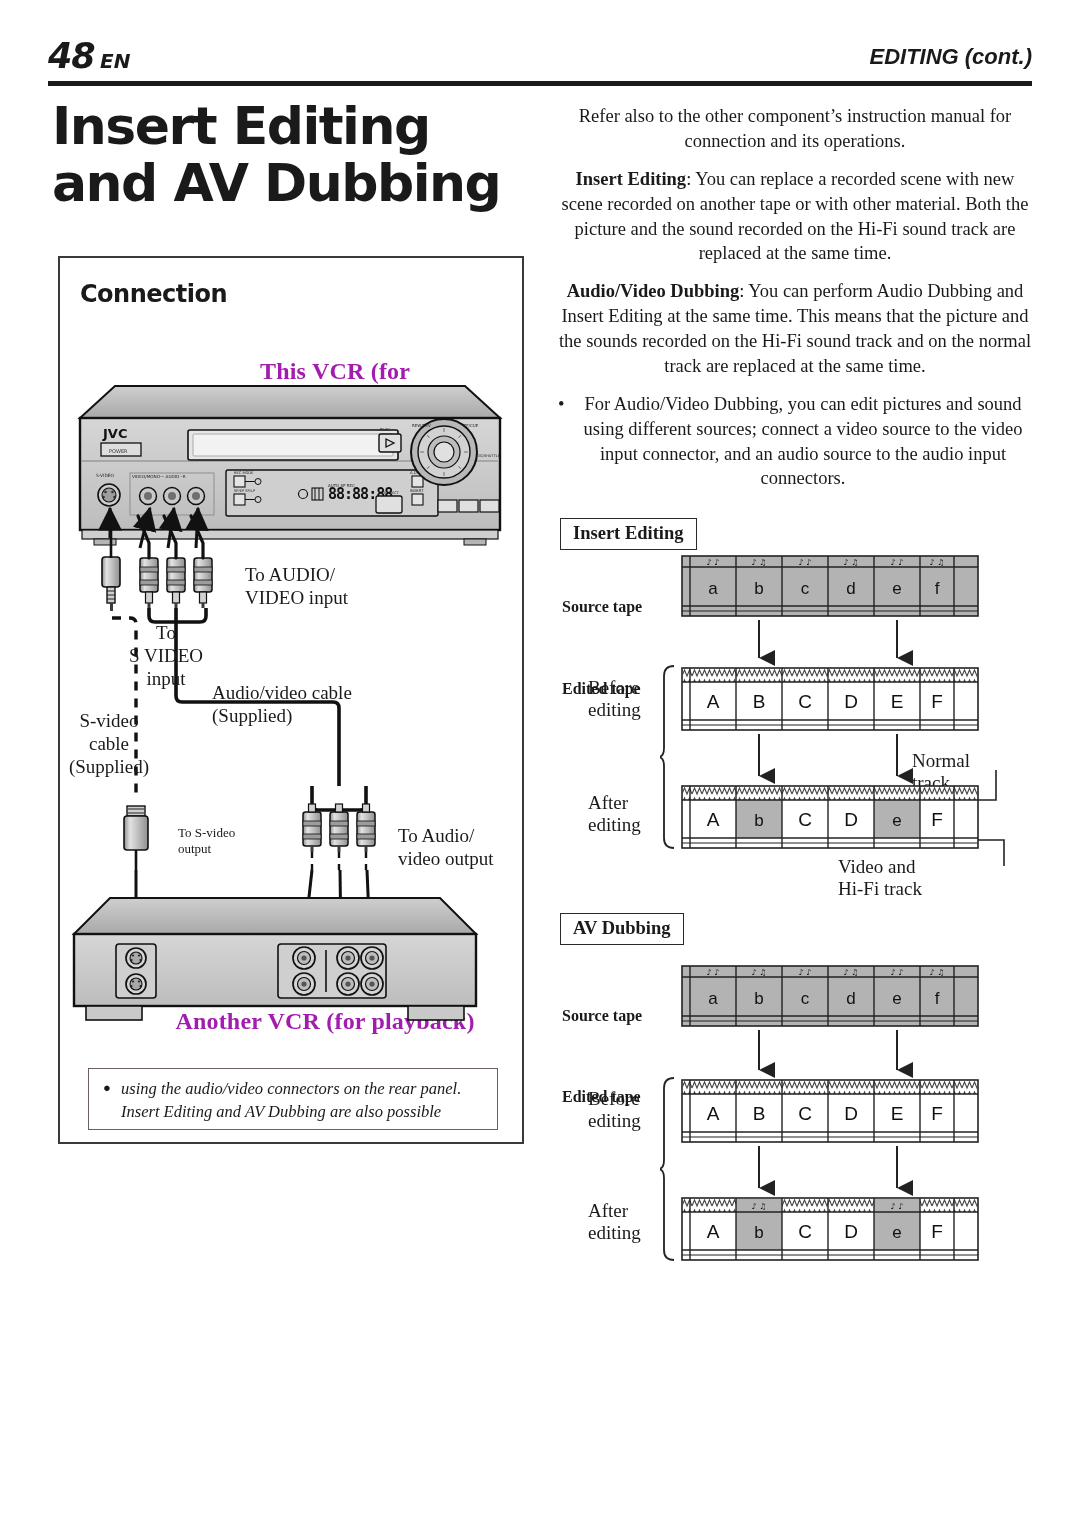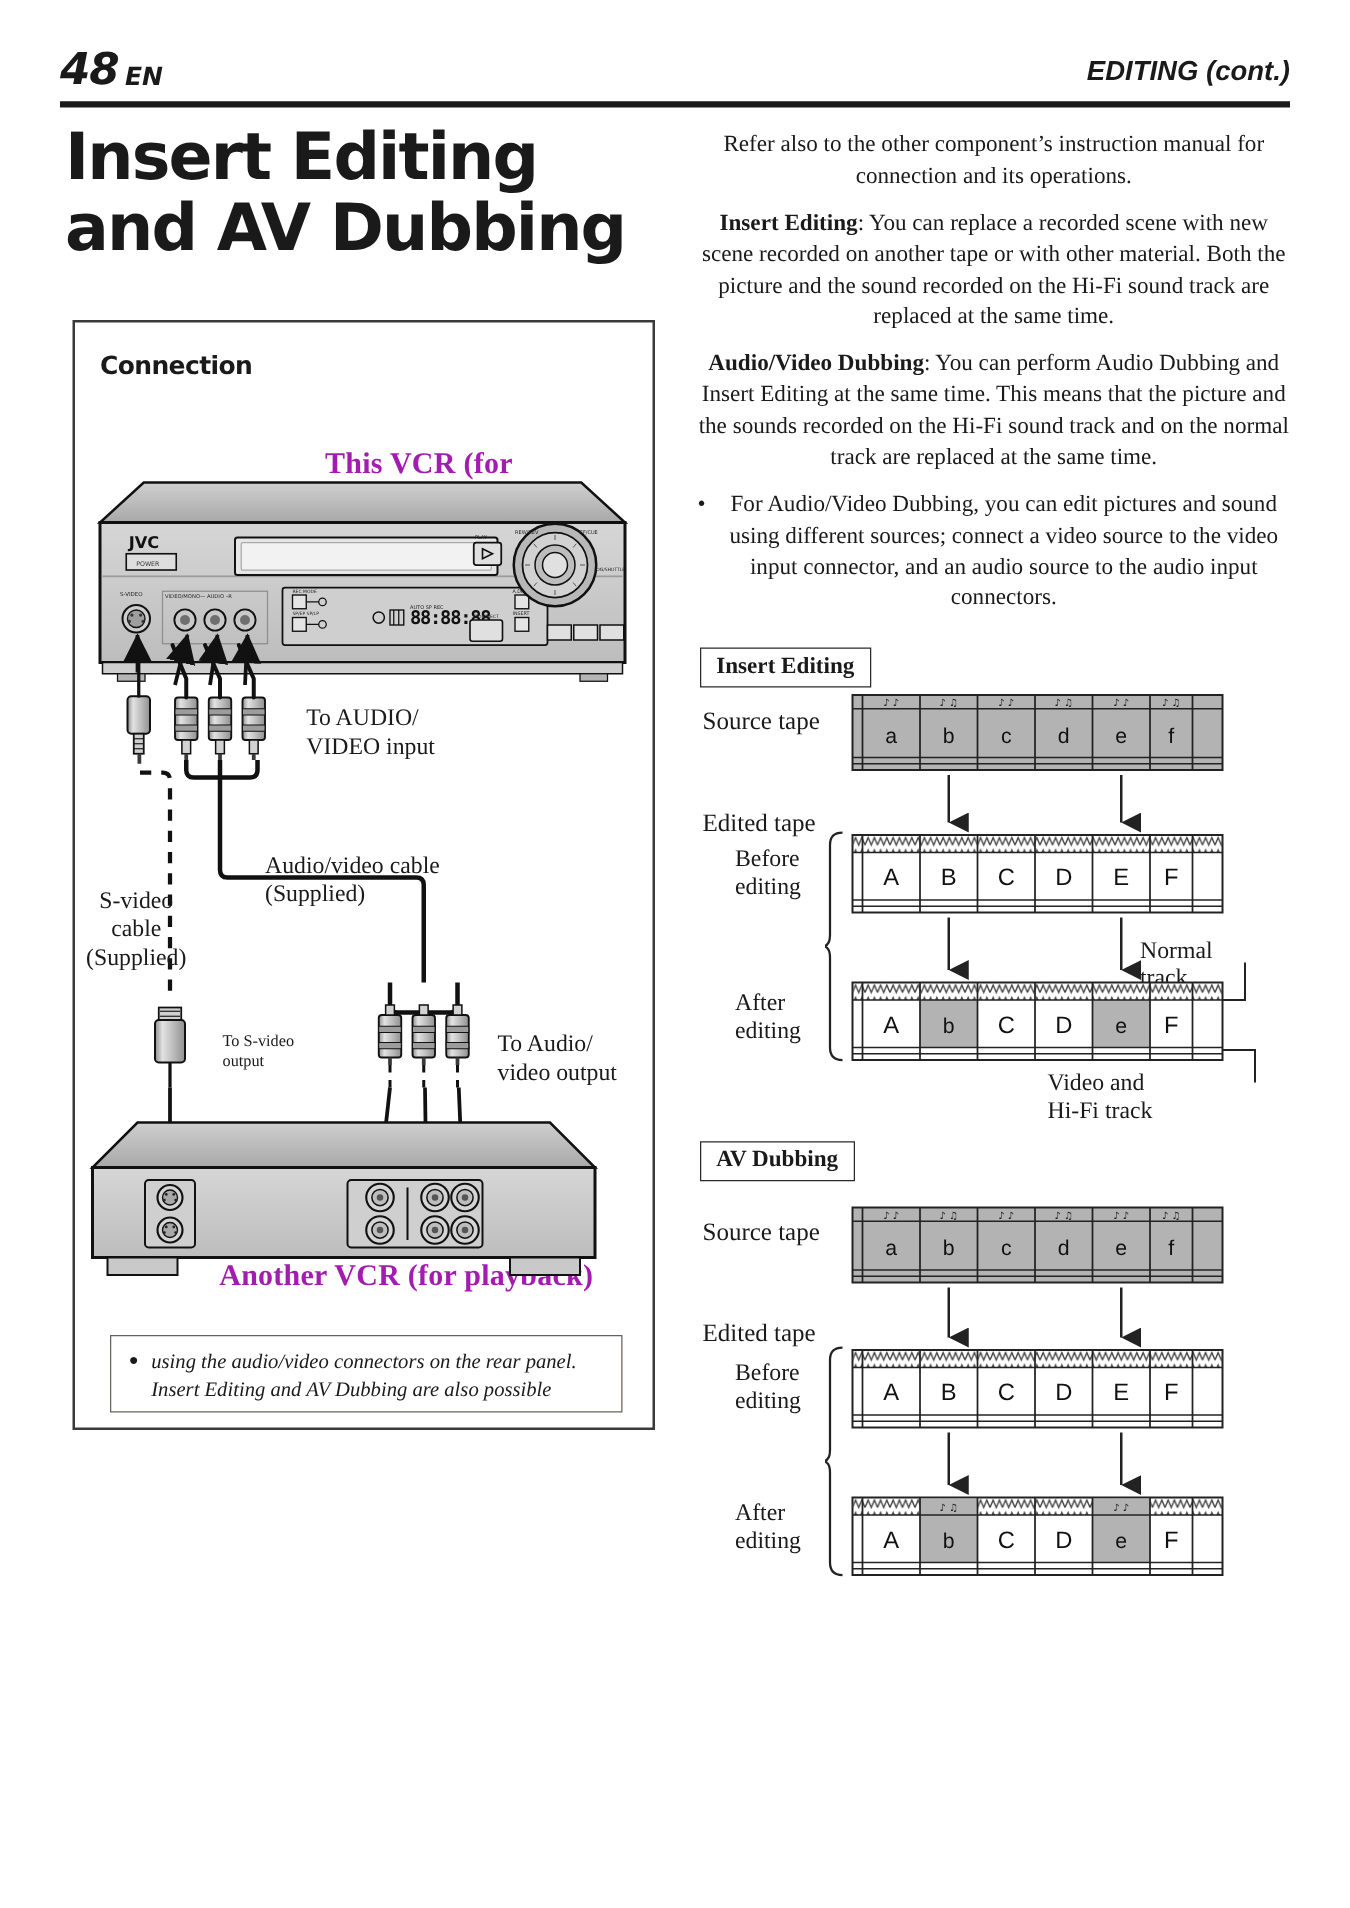--- a/index.html
+++ b/index.html
@@ -40,21 +40,21 @@
   }
 
   .conn-box {
     position: absolute; left: 58px; top: 256px;
     width: 466px; height: 888px;
     border: 2px solid #3a3a3a; background: #fff;
   }
   .conn-title {
     position: absolute; left: 20px; top: 22px;
     font-family: "DejaVu Sans", sans-serif;
-    font-weight: 700; font-size: 20px; letter-spacing: -0.5px;
+    font-weight: 700; font-size: 24px; letter-spacing: -0.5px;
   }
   .vcr-caption {
     position: absolute; font-family: "Liberation Serif", serif;
     font-weight: 700; font-size: 24px; letter-spacing: .2px; color: #a21caf;
   }
   .cap-top { left: 200px; top: 100px; }
   .cap-bottom { left: 100px; top: 750px; width: 330px; text-align: center; }
 
   
   .note-box {
@@ -94,21 +94,21 @@
     font-weight: 700; font-size: 18.5px;
   }
   #tag-insert { left: 560px; top: 518px; }
   #tag-avdub  { left: 560px; top: 913px; }
 
   .dlabel {
     position: absolute;
     font-family: "Liberation Serif", serif;
     color: #1a1a1a;
   }
-  .dlabel.bold { font-weight: 400; font-size: 20px; }
+  .dlabel.bold { font-weight: 700; font-size: 16px; margin-top: 32px; }
   .dlabel.norm { font-weight: 400; font-size: 19px; line-height: 1.15; }
 </style>
 </head>
 <body>
 
 <div class="page">
 
   <div class="header">
     <div class="pageno">48</div>
     <div class="pageno-en">EN</div>
@@ -404,20 +404,25 @@
           <circle cx="312" cy="726" r="2.6" fill="#555"></circle>
         </g>
       </g>
     </svg>
 
     <div style="position:absolute;left:185px;top:306px;font-family:'Liberation Serif',serif;font-size:19px;line-height:1.2;">
       <div>To AUDIO/</div>
       <div>VIDEO input</div>
     </div>
 
+    <div style="position:absolute;left:52px;top:364px;width:108px;text-align:center;font-family:'Liberation Serif',serif;font-size:19px;line-height:1.2;">
+      <div>To</div>
+      <div>S VIDEO</div>
+      <div>input</div>
+    </div>
 
     <div style="position:absolute;left:-6px;top:452px;width:110px;text-align:center;font-family:'Liberation Serif',serif;font-size:19px;line-height:1.2;">
       <div>S-video</div>
       <div>cable</div>
       <div>(Supplied)</div>
     </div>
 
     <div style="position:absolute;left:152px;top:424px;font-family:'Liberation Serif',serif;font-size:19px;line-height:1.2;">
       <div>Audio/video cable</div>
       <div>(Supplied)</div>

